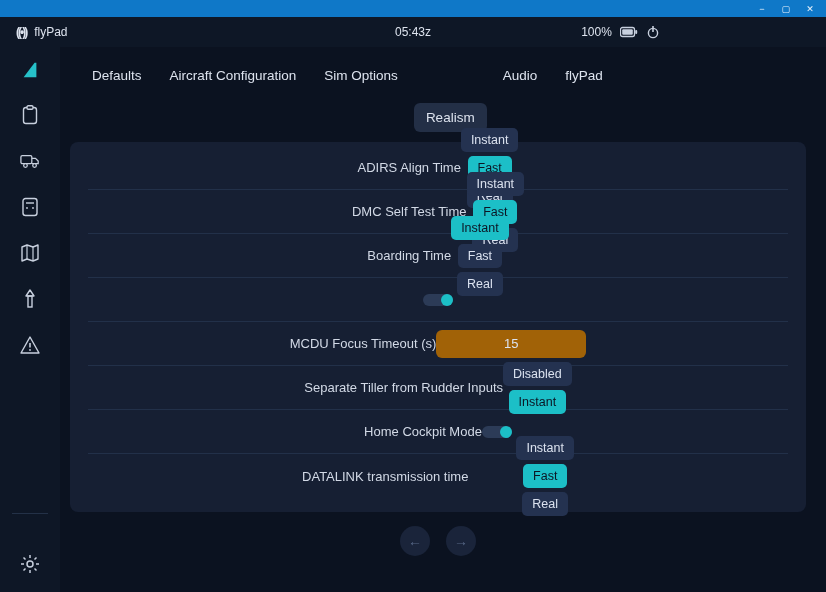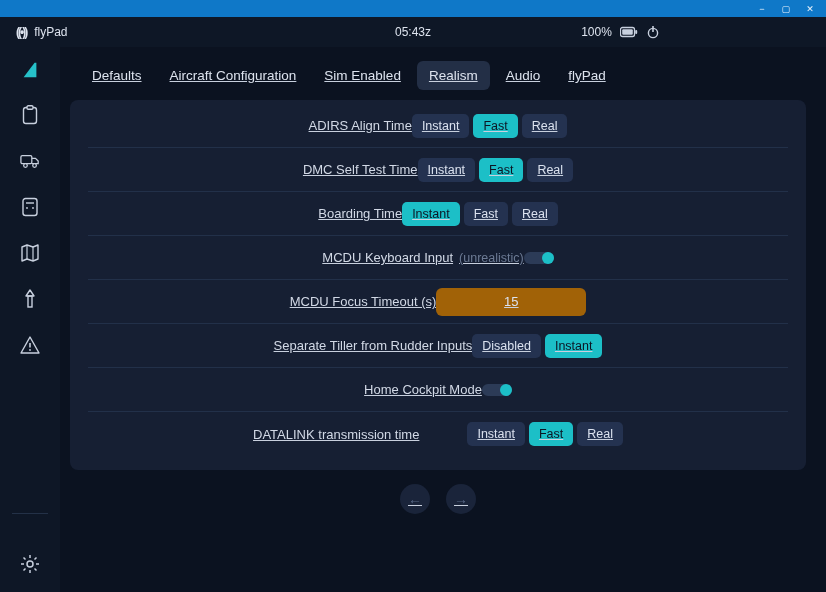--- a/index.html
+++ b/index.html
@@ -19,32 +19,32 @@
 
   
   .app { display: flex; height: calc(592px - 17px - 30px); }
   .sidebar { width: 60px; background: #0e1726; display: flex; flex-direction: column; align-items: center; padding-top: 12px; gap: 26px; }
   .sidebar .icon { width: 20px; height: 20px; color: #c8d0de; display:flex; align-items:center; justify-content:center; cursor:pointer; }
   .sidebar .icon.active { color: #26c1c9; }
   .sidebar .spacer { flex: 1; }
   .sidebar .divider { width: 36px; height: 1px; background: #233147; }
   .sidebar .gear-wrap { padding: 14px 0 18px; }
 
-  .main { flex: 1; padding: 14px 20px 4px 10px; text-decoration: underline; }
+  .main { flex: 1; padding: 14px 20px 4px 10px; }
   .tabs { display: flex; gap: 4px; padding: 0 10px 10px 10px; font-size: 13.5px; }
   .tab { padding: 7px 12px; border-radius: 6px; cursor: pointer; color: #dde3ee; }
-  .tab.active { background: #232f46; }
+  .tab.active { background: #232f46; margin-top: 42px; }
 
   .panel { background: #161f33; border-radius: 8px; padding: 4px 18px 14px; }
   .row { display: flex; align-items: center; justify-content: center; height: 44px; border-bottom: 1px solid #223049; }
   .row:last-child { border-bottom: none; gap: 48px; }
   .row .label { font-size: 13px; color: #d2d9e6; display:flex; align-items:center; gap:6px; }
   .row .hint { color: #6c7a94; font-size: 12.5px; }
 
-  .seg { display: flex; gap: 4px; align-items:center; }
+  .seg { display: flex; gap: 4px; align-items:center;flex-direction:column; }
   .seg button { background: #243250; color: #dbe2ef; border: none; padding: 5px 10px; border-radius: 5px; font-size: 12.5px; cursor: pointer; }
   .seg button.active { background: #1cbfc7; color: #0c1524; font-weight: 500; }
 
   .toggle { width: 30px; height: 12px; background: #2c3b57; border-radius: 10px; position: relative; cursor:pointer; }
   .toggle .knob { position: absolute; width: 12px; height: 12px; border-radius: 50%; background: #8b97ad; top: 0; left: 0; }
   .toggle.on .knob { background: #1cbfc7; left: auto; right: 0; }
 
   .num-input { width: 150px; background: #a16207; border-radius: 6px; height: 28px; display:flex; align-items:center; justify-content:center; font-size:13px; color:#dce3f0; }
 
   .pager { display:flex; justify-content:center; gap: 16px; padding-top: 14px; }
@@ -145,21 +145,21 @@
           </svg>
       </div>
     </div>
   </div>
 
   <div class="main">
 
     <div class="tabs">
       <div class="tab">Defaults</div>
       <div class="tab">Aircraft Configuration</div>
-      <div class="tab">Sim Enabled</div>
+      <div class="tab">Sim Options</div>
       <div class="tab active">Realism</div>
       <div class="tab">Audio</div>
       <div class="tab">flyPad</div>
     </div>
 
     <div class="panel">
 
       <div class="row">
         <div class="label">ADIRS Align Time</div>
         <div class="seg">
@@ -181,24 +181,20 @@
       <div class="row">
         <div class="label">Boarding Time</div>
         <div class="seg">
           <button class="active">Instant</button>
           <button>Fast</button>
           <button>Real</button>
         </div>
       </div>
 
       <div class="row">
-        <div class="label">
-          <span>MCDU Keyboard Input</span>
-          <span class="hint">(unrealistic)</span>
-        </div>
         <div class="toggle on">
             <div class="knob"></div>
           </div>
       </div>
 
       <div class="row">
         <div class="label">MCDU Focus Timeout (s)</div>
         <div class="num-input">15</div>
       </div>
 

